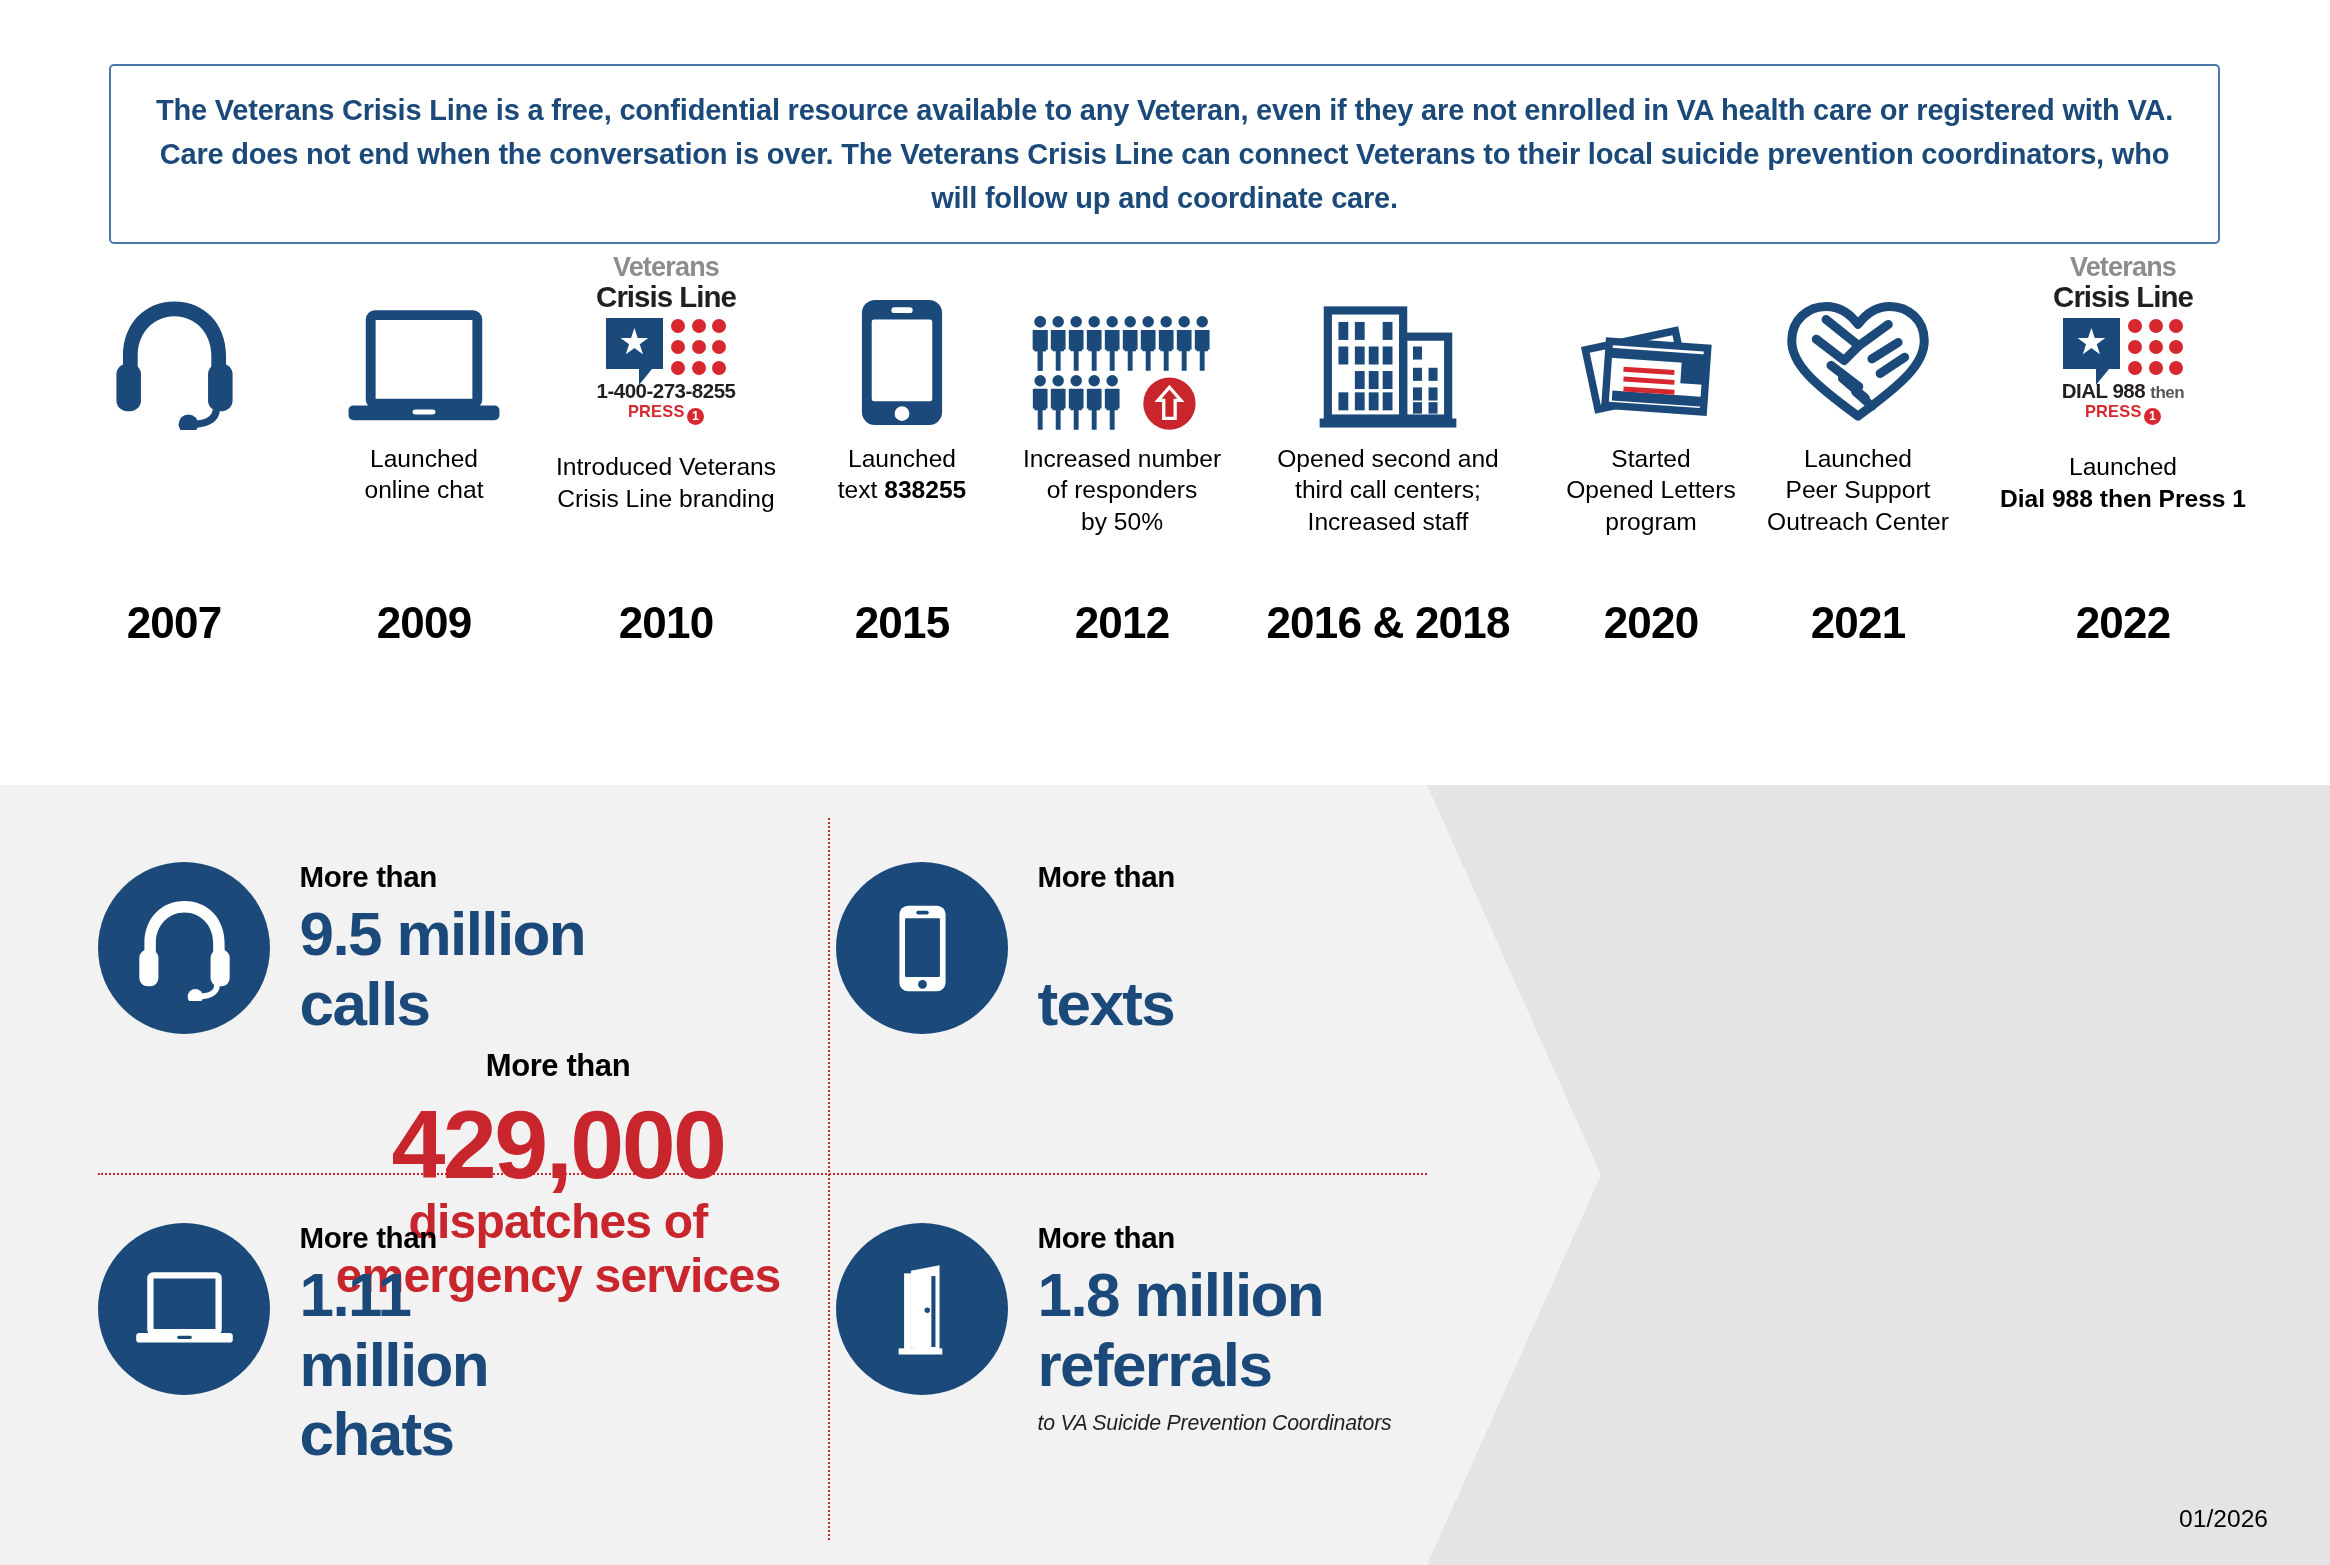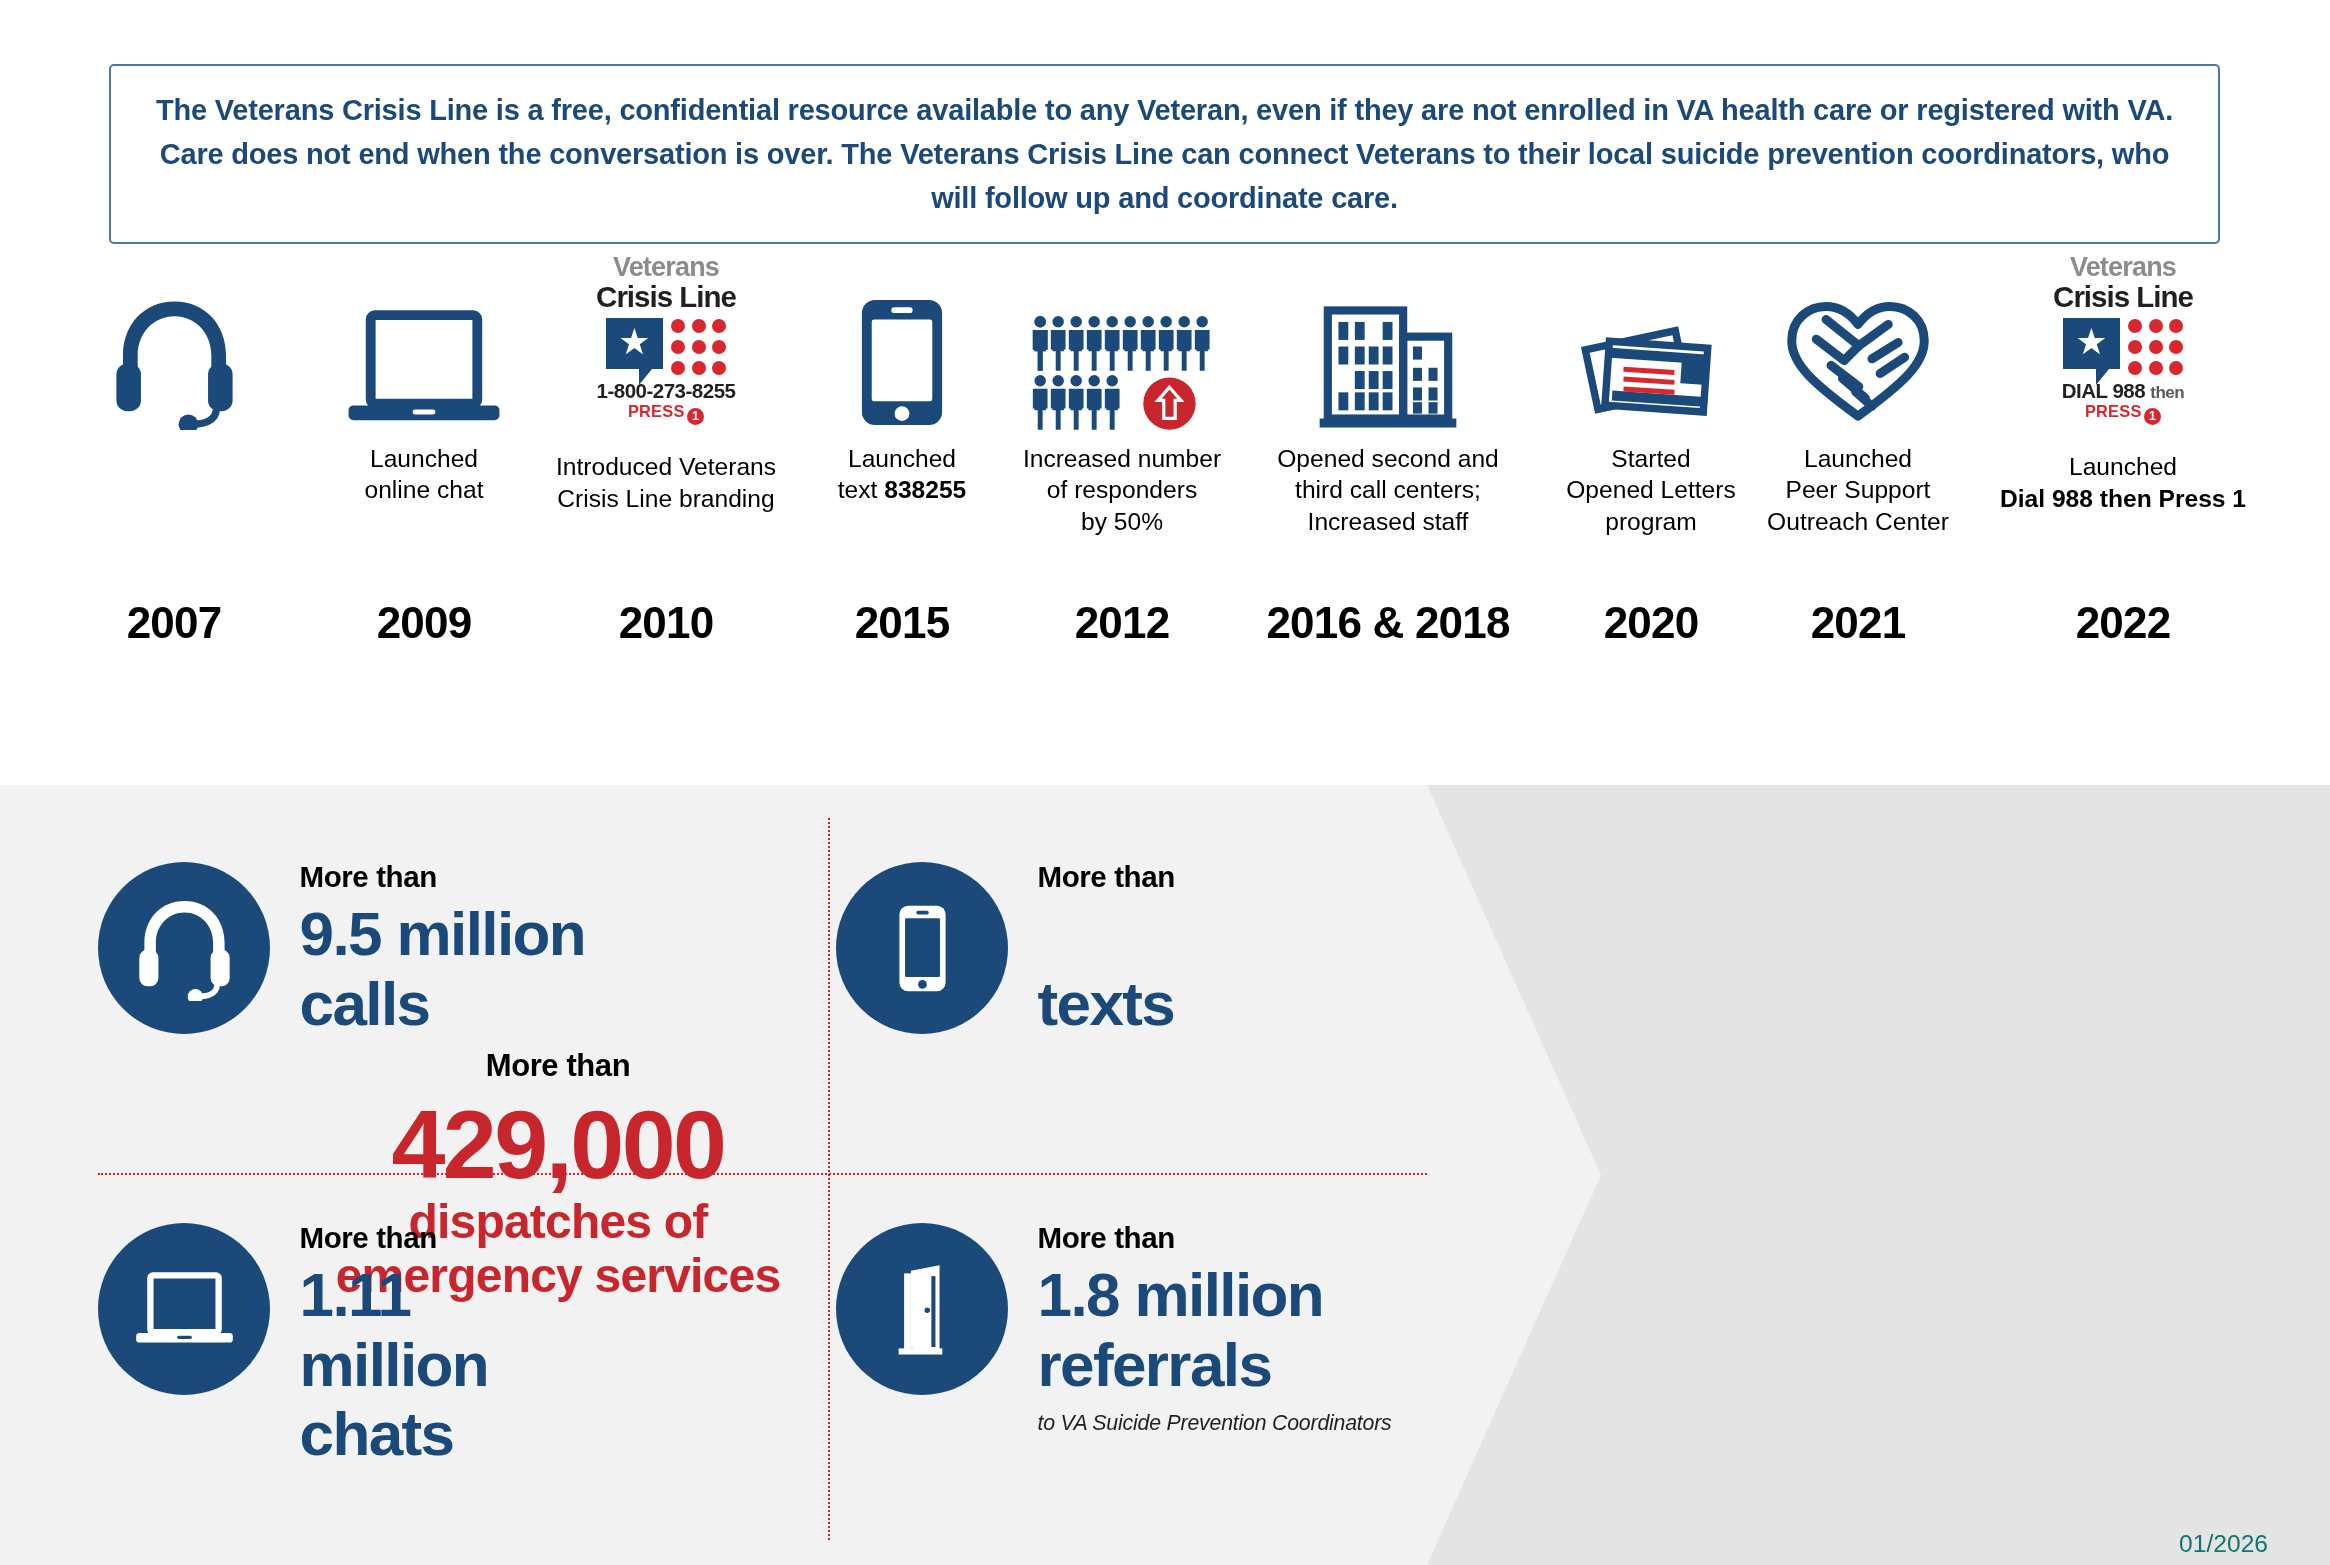--- a/index.html
+++ b/index.html
@@ -258,23 +258,23 @@
     font-size: 48px;
     font-weight: bold;
     color: #c8252c;
     line-height: 1.12;
     letter-spacing: -0.8px;
     margin-top: -3.3px;
   }
   #date-stamp {
     position: absolute;
     right: 62px;
-    bottom: 7px;
+    bottom: 32px;
     font-size: 24.6px;
-    color: #0f766e;
+    color: #000000;
   }
 
   
   #stats-grid {
     position: absolute;
     left: 98px;
     top: 24.6px;
     width: 1329px;
     height: 738px;
   }
@@ -388,21 +388,21 @@
                 <i></i>
                 <i></i>
                 <i></i>
                 <i></i>
                 <i></i>
                 <i></i>
                 <i></i>
                 <i></i>
             </div>
           </div>
-          <div class="vcl-phone">1-800-273-8255</div>
+          <div class="vcl-phone">1-400-273-8255</div>
           <div class="vcl-press">
             <span>PRESS</span><span class="one">1</span>
           </div>
         </div>
       </div>
       <div class="tl-label" style="margin-top:21.3px;">
         <span>Introduced Veterans</span><br>
         <span>Crisis Line branding</span>
       </div>
       <div class="tl-year">2010</div>

